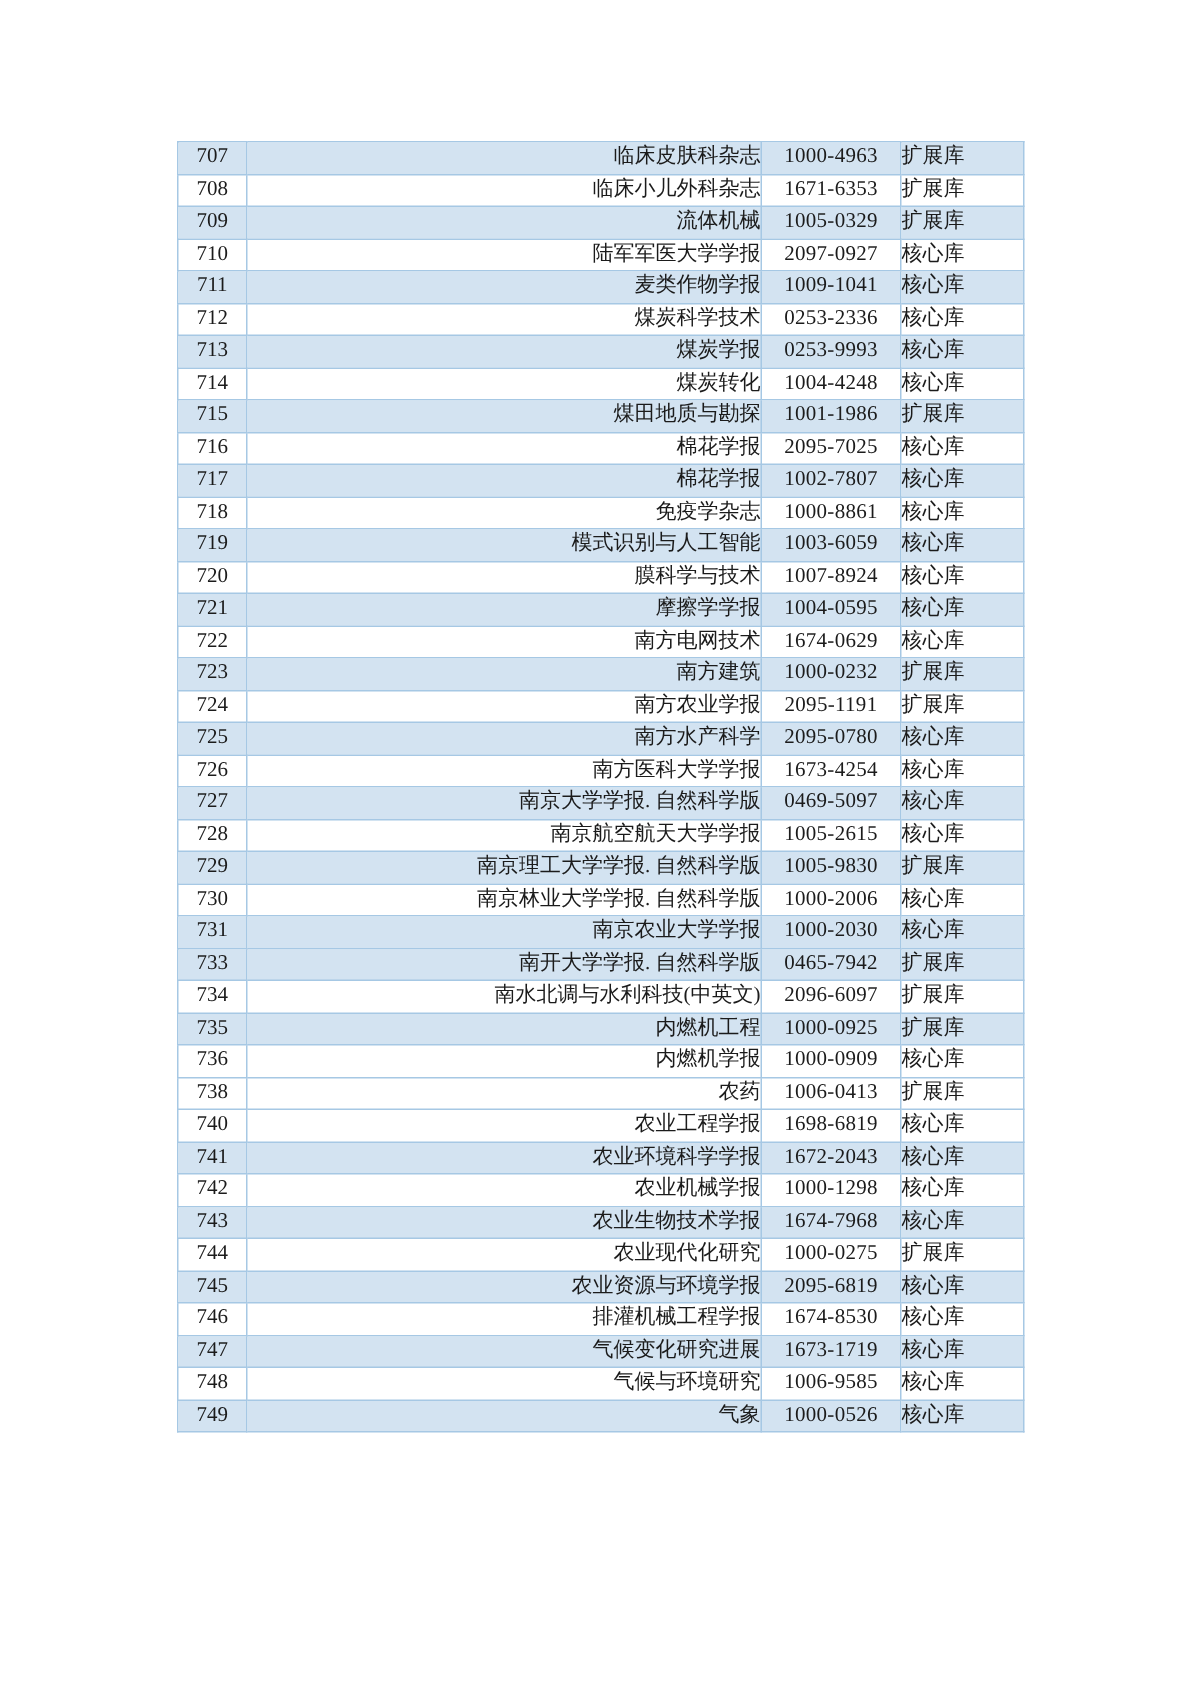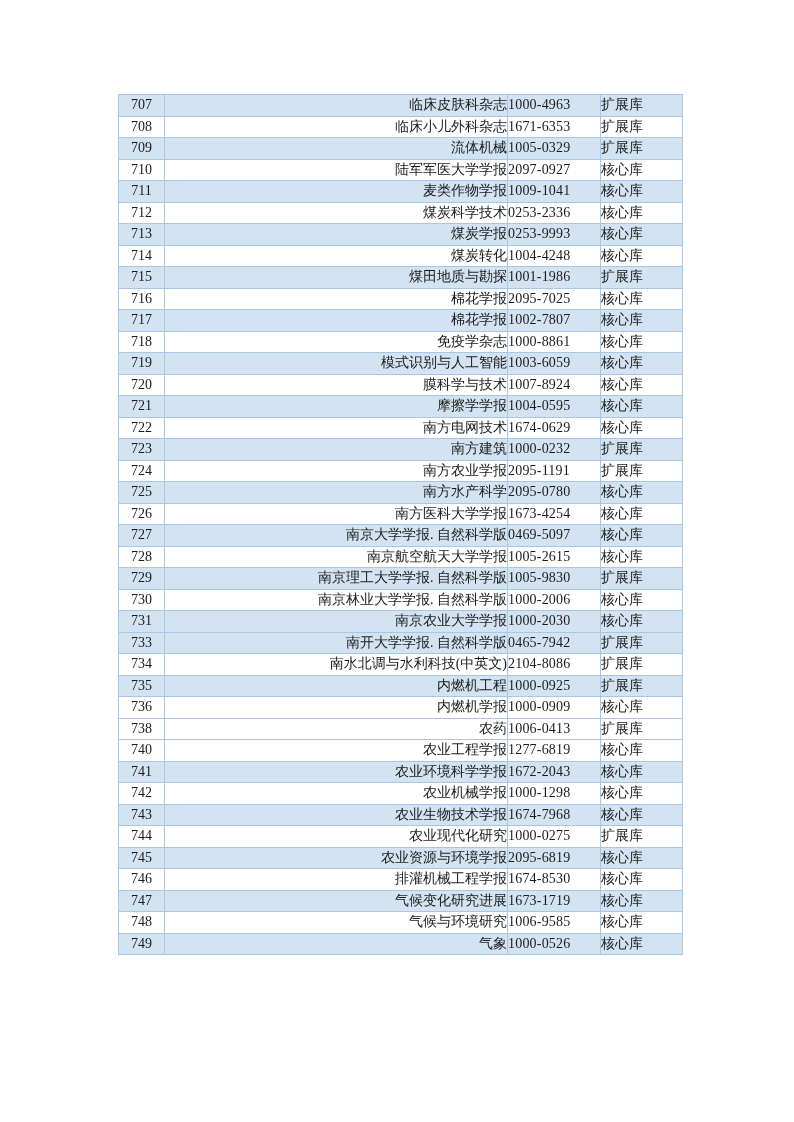--- a/index.html
+++ b/index.html
@@ -32,21 +32,21 @@
     color: var(--text-color, #1b1b1b);
     white-space: nowrap;
     overflow: hidden;
     vertical-align: middle;
   }
   tr.shaded td {
     background: var(--shade-color, #d3e3f1);
   }
   td.num   { width: 45px;  text-align: center; }
   td.title { width: 342px; text-align: right; padding-left: 7px; }
-  td.issn  { width: 92px;  text-align: left; letter-spacing: 0.2px; }
+  td.issn  { width: 92px;  text-align: center; letter-spacing: 0.2px; }
   td.lib   { width: 81px;  text-align: left; }
 </style>
 </head>
 <body>
 
 <div class="page">
   <table class="journal-table">
     <tbody id="rows">
         <tr class="shaded">
     <td class="num">707</td>
@@ -200,21 +200,21 @@
   </tr>
         <tr class="shaded">
     <td class="num">733</td>
     <td class="title">南开大学学报. 自然科学版</td>
     <td class="issn">0465-7942</td>
     <td class="lib">扩展库</td>
   </tr>
         <tr>
     <td class="num">734</td>
     <td class="title">南水北调与水利科技(中英文)</td>
-    <td class="issn">2104-8086</td>
+    <td class="issn">2096-6097</td>
     <td class="lib">扩展库</td>
   </tr>
         <tr class="shaded">
     <td class="num">735</td>
     <td class="title">内燃机工程</td>
     <td class="issn">1000-0925</td>
     <td class="lib">扩展库</td>
   </tr>
         <tr>
     <td class="num">736</td>
@@ -224,21 +224,21 @@
   </tr>
         <tr>
     <td class="num">738</td>
     <td class="title">农药</td>
     <td class="issn">1006-0413</td>
     <td class="lib">扩展库</td>
   </tr>
         <tr>
     <td class="num">740</td>
     <td class="title">农业工程学报</td>
-    <td class="issn">1277-6819</td>
+    <td class="issn">1698-6819</td>
     <td class="lib">核心库</td>
   </tr>
         <tr class="shaded">
     <td class="num">741</td>
     <td class="title">农业环境科学学报</td>
     <td class="issn">1672-2043</td>
     <td class="lib">核心库</td>
   </tr>
         <tr>
     <td class="num">742</td>

